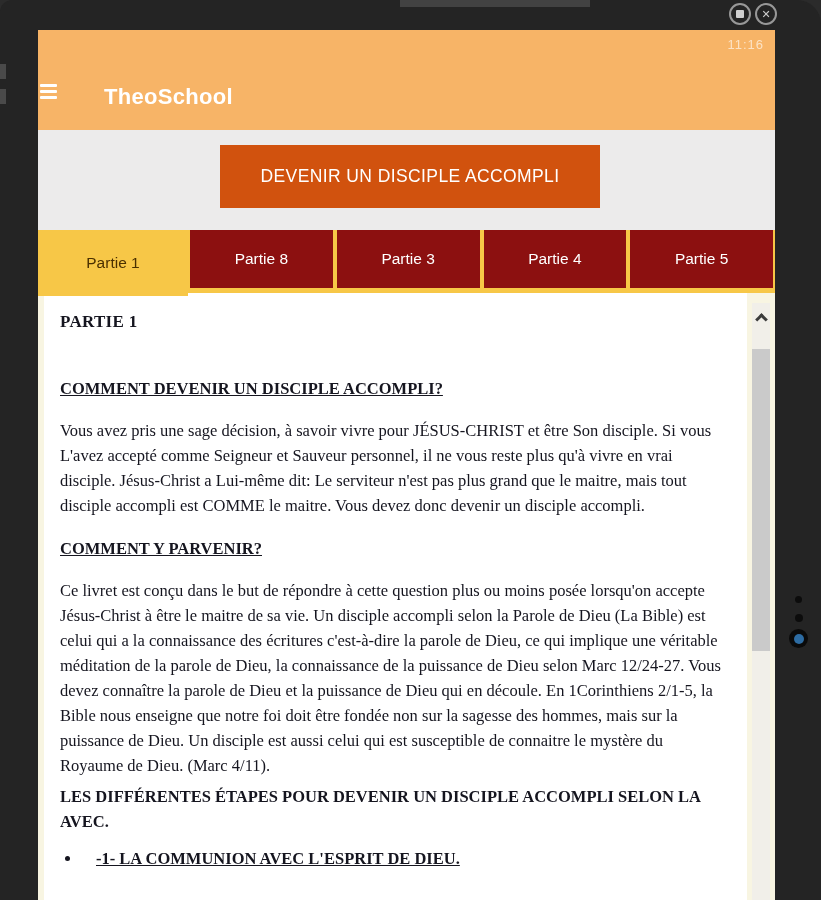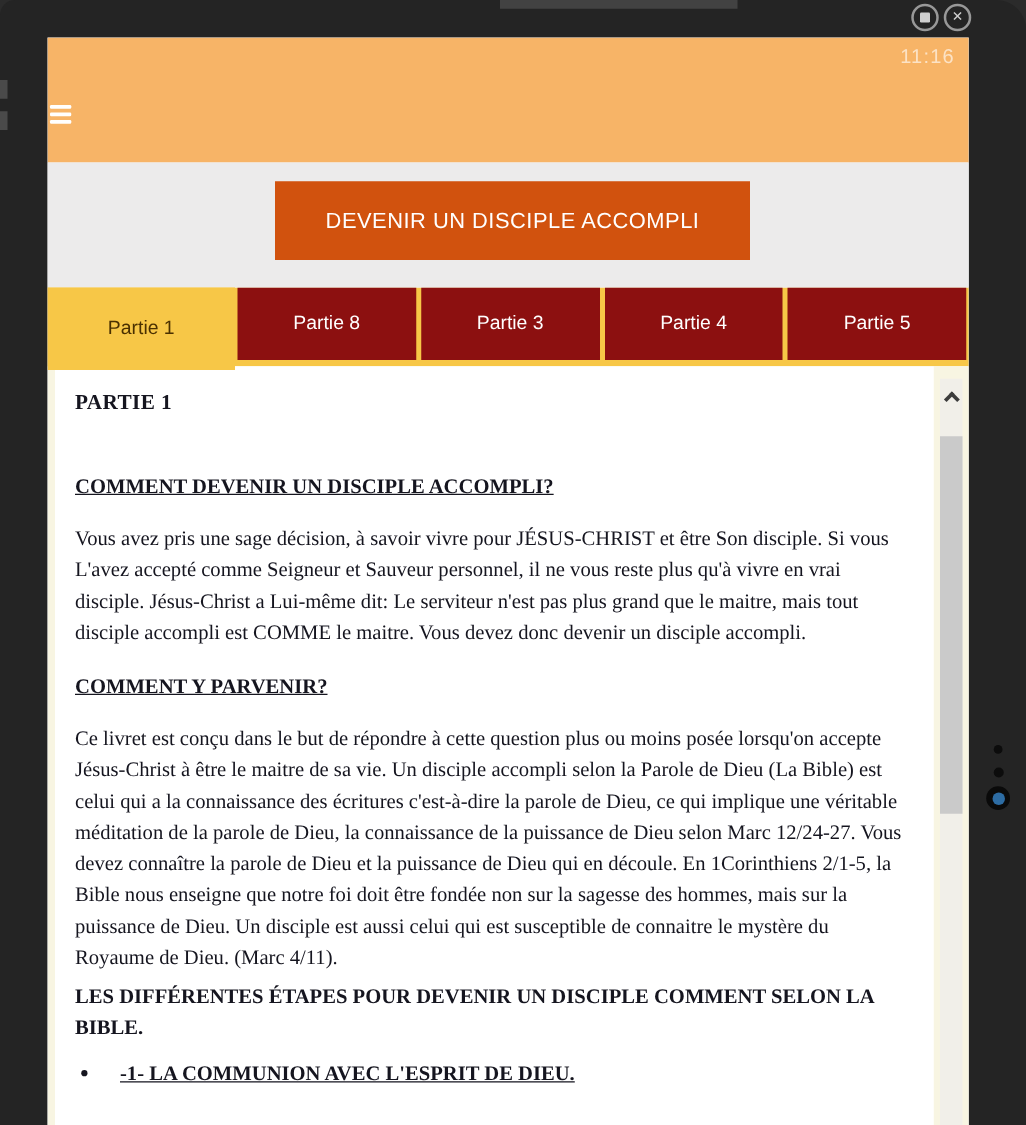--- a/index.html
+++ b/index.html
@@ -25,21 +25,21 @@
             border-radius:50%; background:#0a0a0a;
             display:flex; align-items:center; justify-content:center; }
   .camera .lens { width:10px; height:10px; border-radius:50%; background:#2d6ca3; }
 
   
   .screen { position:absolute; left:38px; top:30px; width:737px; bottom:0;
             background:#ffffff; display:flex; flex-direction:column; overflow:hidden; }
 
   
   .app-header { position:relative; height:100px; background:#F7B467; flex:0 0 auto; }
-  .status-time { position:absolute; top:7px; right:11px; font-size:16px;
+  .status-time { position:absolute; top:7px; right:11px; font-size:13px;
                  color:rgba(255,255,255,0.62); letter-spacing:1px;margin-left:36px; }
   .hamburger { position:absolute; left:2px; top:54px; width:17px; height:15px;
                display:flex; flex-direction:column; justify-content:space-between;
                cursor:pointer; }
   .hamburger i { display:block; height:3px; background:#ffffff; border-radius:1px; }
   .app-title { position:absolute; left:66px; top:54px; font-size:22px;
                font-weight:bold; color:#ffffff; letter-spacing:0.3px; }
 
   
   .hero { height:100px; background:#ECEBEB; flex:0 0 auto; position:relative; }
@@ -105,20 +105,21 @@
 
   <div class="screen">
 
     <div class="app-header">
       <span class="status-time">11:16</span>
       <div class="hamburger">
         <i></i>
           <i></i>
           <i></i>
       </div>
+      <div class="app-title">TheoSchool</div>
     </div>
 
     <div class="hero">
       <button class="main-btn">DEVENIR UN DISCIPLE ACCOMPLI</button>
     </div>
 
     <div class="tabbar">
       <div class="tab active">Partie 1</div>
       <div class="tab">Partie 8</div>
       <div class="tab">Partie 3</div>
@@ -126,21 +127,21 @@
       <div class="tab">Partie 5</div>
     </div>
 
     <div class="content">
       <div class="content-inner">
         <h3 class="page-title">PARTIE 1</h3>
         <h4 class="sec-h">COMMENT DEVENIR UN DISCIPLE ACCOMPLI?</h4>
         <p class="sec-p">Vous avez pris une sage décision, à savoir vivre pour JÉSUS-CHRIST et être Son disciple. Si vous L'avez accepté comme Seigneur et Sauveur personnel, il ne vous reste plus qu'à vivre en vrai disciple. Jésus-Christ a Lui-même dit: Le serviteur n'est pas plus grand que le maitre, mais tout disciple accompli est COMME le maitre. Vous devez donc devenir un disciple accompli.</p>
         <h4 class="sec-h">COMMENT Y PARVENIR?</h4>
         <p class="sec-p p2">Ce livret est conçu dans le but de répondre à cette question plus ou moins posée lorsqu'on accepte Jésus-Christ à être le maitre de sa vie. Un disciple accompli selon la Parole de Dieu (La Bible) est celui qui a la connaissance des écritures c'est-à-dire la parole de Dieu, ce qui implique une véritable méditation de la parole de Dieu, la connaissance de la puissance de Dieu selon Marc 12/24-27. Vous devez connaître la parole de Dieu et la puissance de Dieu qui en découle. En 1Corinthiens 2/1-5, la Bible nous enseigne que notre foi doit être fondée non sur la sagesse des hommes, mais sur la puissance de Dieu. Un disciple est aussi celui qui est susceptible de connaitre le mystère du Royaume de Dieu. (Marc 4/11).</p>
-        <h4 class="steps-h">LES DIFFÉRENTES ÉTAPES POUR DEVENIR UN DISCIPLE COMMENT SELON LA BIBLE.</h4>
+        <h4 class="steps-h">LES DIFFÉRENTES ÉTAPES POUR DEVENIR UN DISCIPLE ACCOMPLI SELON LA AVEC.</h4>
         <ul class="bullets">
           <li>-1- LA COMMUNION AVEC L'ESPRIT DE DIEU.</li>
         </ul>
       </div>
 
       <div class="scrollbar">
         <div class="scroll-up">
           <span class="chev-up"></span>
         </div>
         <div class="scroll-thumb"></div>

